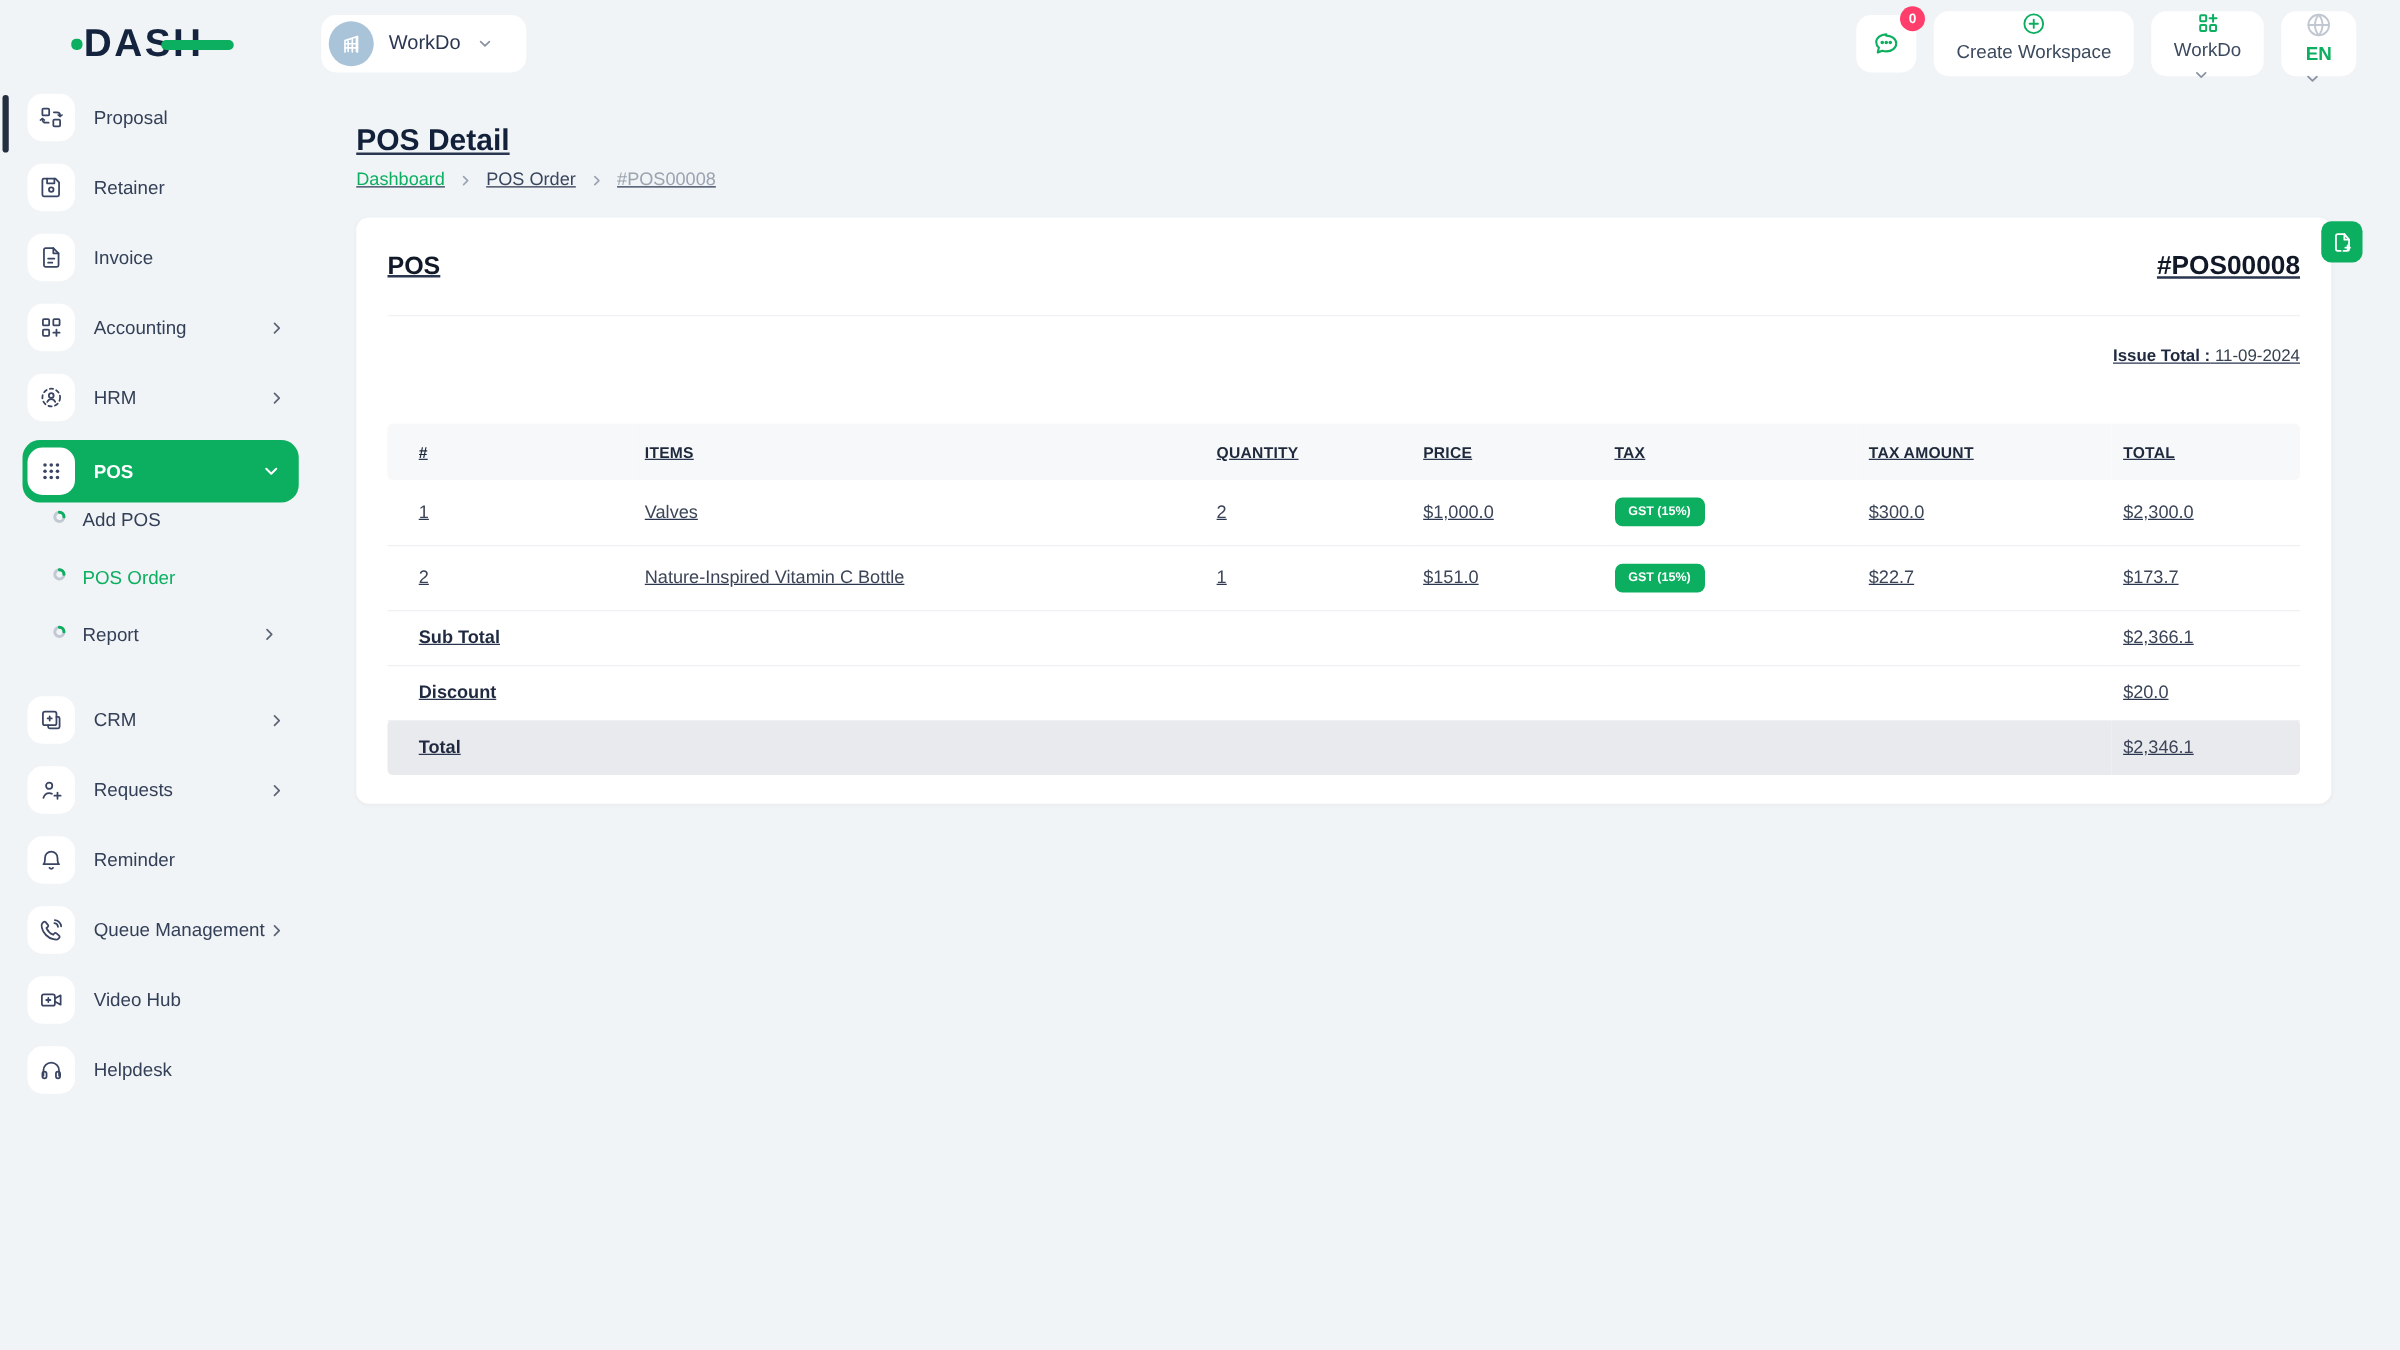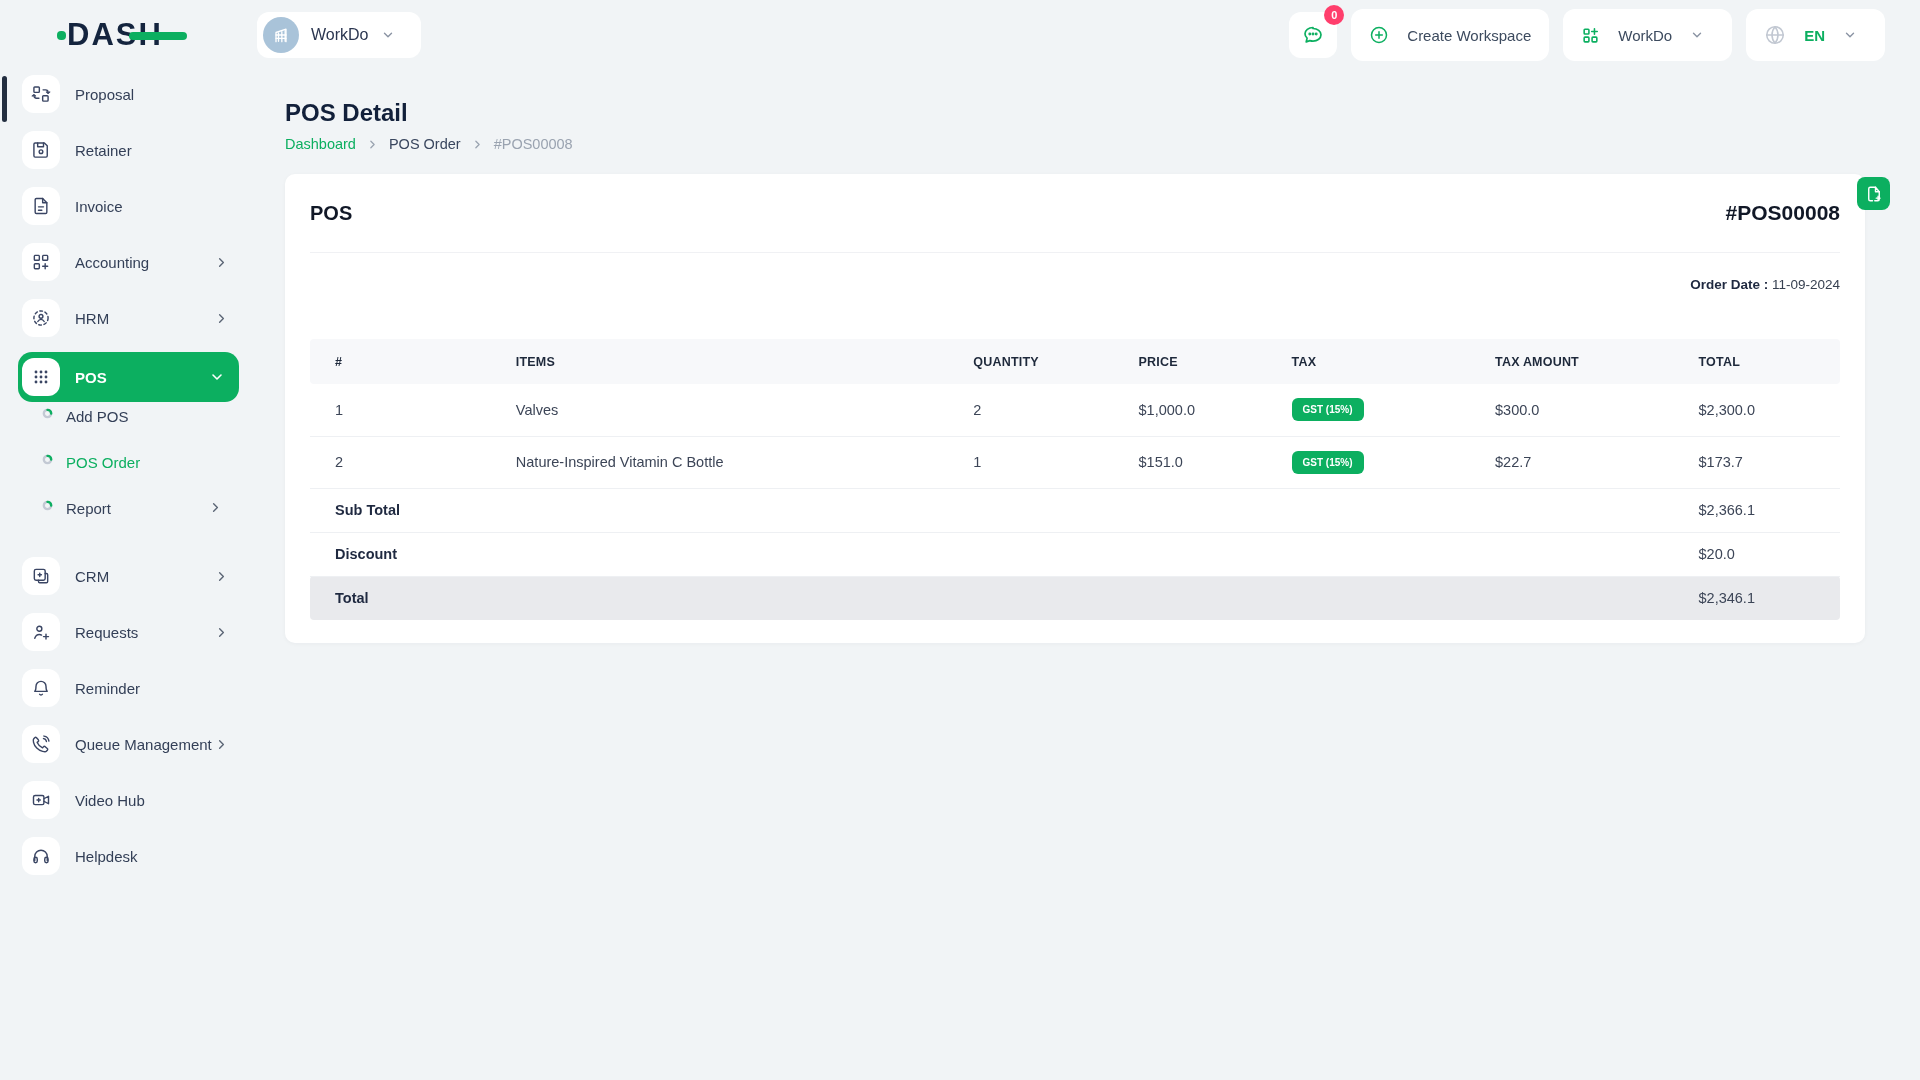--- a/index.html
+++ b/index.html
@@ -21,22 +21,22 @@
     border-radius:12px; padding:5px 16px 5px 6px; height:46px; cursor:pointer; }
   .ws-avatar { width:36px; height:36px; border-radius:50%; background:#a9c3d9;
     display:flex; align-items:center; justify-content:center; }
   .topbar-spacer { flex:1; }
   .topbar-right { display:flex; align-items:center; gap:14px; padding-right:35px; }
   .icon-btn { position:relative; width:48px; height:46px; background:#fff; border-radius:12px;
     display:flex; align-items:center; justify-content:center; cursor:pointer; }
   .badge { position:absolute; top:-7px; right:-7px; min-width:20px; height:20px; border-radius:10px;
     background:var(--pink); color:#fff; font-size:11px; font-weight:700; display:flex;
     align-items:center; justify-content:center; padding:0 5px; }
-  .pill-btn { display:flex; align-items:center; gap:18px; background:#fff; border-radius:12px;
-    height:52px; padding:0 18px; font-size:15px; color:#3c4a5e; cursor:pointer; }
+  .pill-btn { display:flex; align-items:center; gap:4px; background:#fff; border-radius:12px;
+    height:52px; padding:0 18px; font-size:15px; color:#3c4a5e; cursor:pointer;flex-direction:column; }
   .pill-btn .lang { color:var(--green); font-weight:600; }
 
   
   .app-body { display:flex; height:1010px; }
   .sidebar { width:257px; flex:0 0 257px; position:relative; padding-top:2px; overflow:hidden; }
   .sb-scroll-thumb { position:absolute; left:2px; top:6px; width:5px; height:46px;
     border-radius:3px; background:#232e40; }
   .nav-list { list-style:none; padding:0 18px 0 18px; }
   .nav-item { display:flex; align-items:center; height:44px; margin-bottom:12px;
     cursor:pointer; border-radius:14px;justify-content:center; }
@@ -48,21 +48,21 @@
   .nav-item.active .nav-label { color:#fff; font-weight:700; }
   .nav-item.active .nav-chev { color:#fff; }
   .sub-list { list-style:none; margin:2px 0 8px 0; }
   .sub-item { display:flex; align-items:flex-start; height:46px; cursor:pointer; padding-left:24px; }
   .sub-item .bullet { display:flex; margin-right:13px; }
   .sub-label { font-size:15px; color:#333f57; flex:1; }
   .sub-item.active .sub-label { color:var(--green); }
   .sub-item .nav-chev { margin-right:16px; }
 
   
-  .main { flex:1; position:relative; padding:0 55px 0 28px; }
+  .main { flex:1; position:relative; padding:0 55px 0 28px;text-decoration:underline; }
   .page-title { margin-top:29px; font-size:24px; font-weight:700; color:#12203a; }
   .breadcrumb { display:flex; align-items:center; gap:10px; margin-top:9px; font-size:14.5px; }
   .breadcrumb .bc-link { color:var(--green); cursor:pointer; }
   .breadcrumb .bc-mid { color:#39465e; cursor:pointer; }
   .breadcrumb .bc-cur { color:var(--muted); }
   .bc-sep { color:#b4bcc8; display:flex; }
   .export-btn { position:absolute; top:107px; right:30px; width:33px; height:33px;
     border-radius:8px; background:var(--green); display:flex; align-items:center;
     justify-content:center; cursor:pointer; }
 
@@ -398,21 +398,21 @@
         </svg>
       </span>
     </div>
 
     <div class="card">
       <div class="card-head">
         <div class="card-title">POS</div>
         <div class="card-number">#POS00008</div>
       </div>
       <div class="issue-row">
-        <b>Order Date :</b>
+        <b>Issue Total :</b>
         <span>11-09-2024</span>
       </div>
 
       <table class="pos-table">
         <colgroup>
           <col style="width:12.8%">
             <col style="width:29.9%">
             <col style="width:10.8%">
           <col style="width:10%">
             <col style="width:13.3%">

